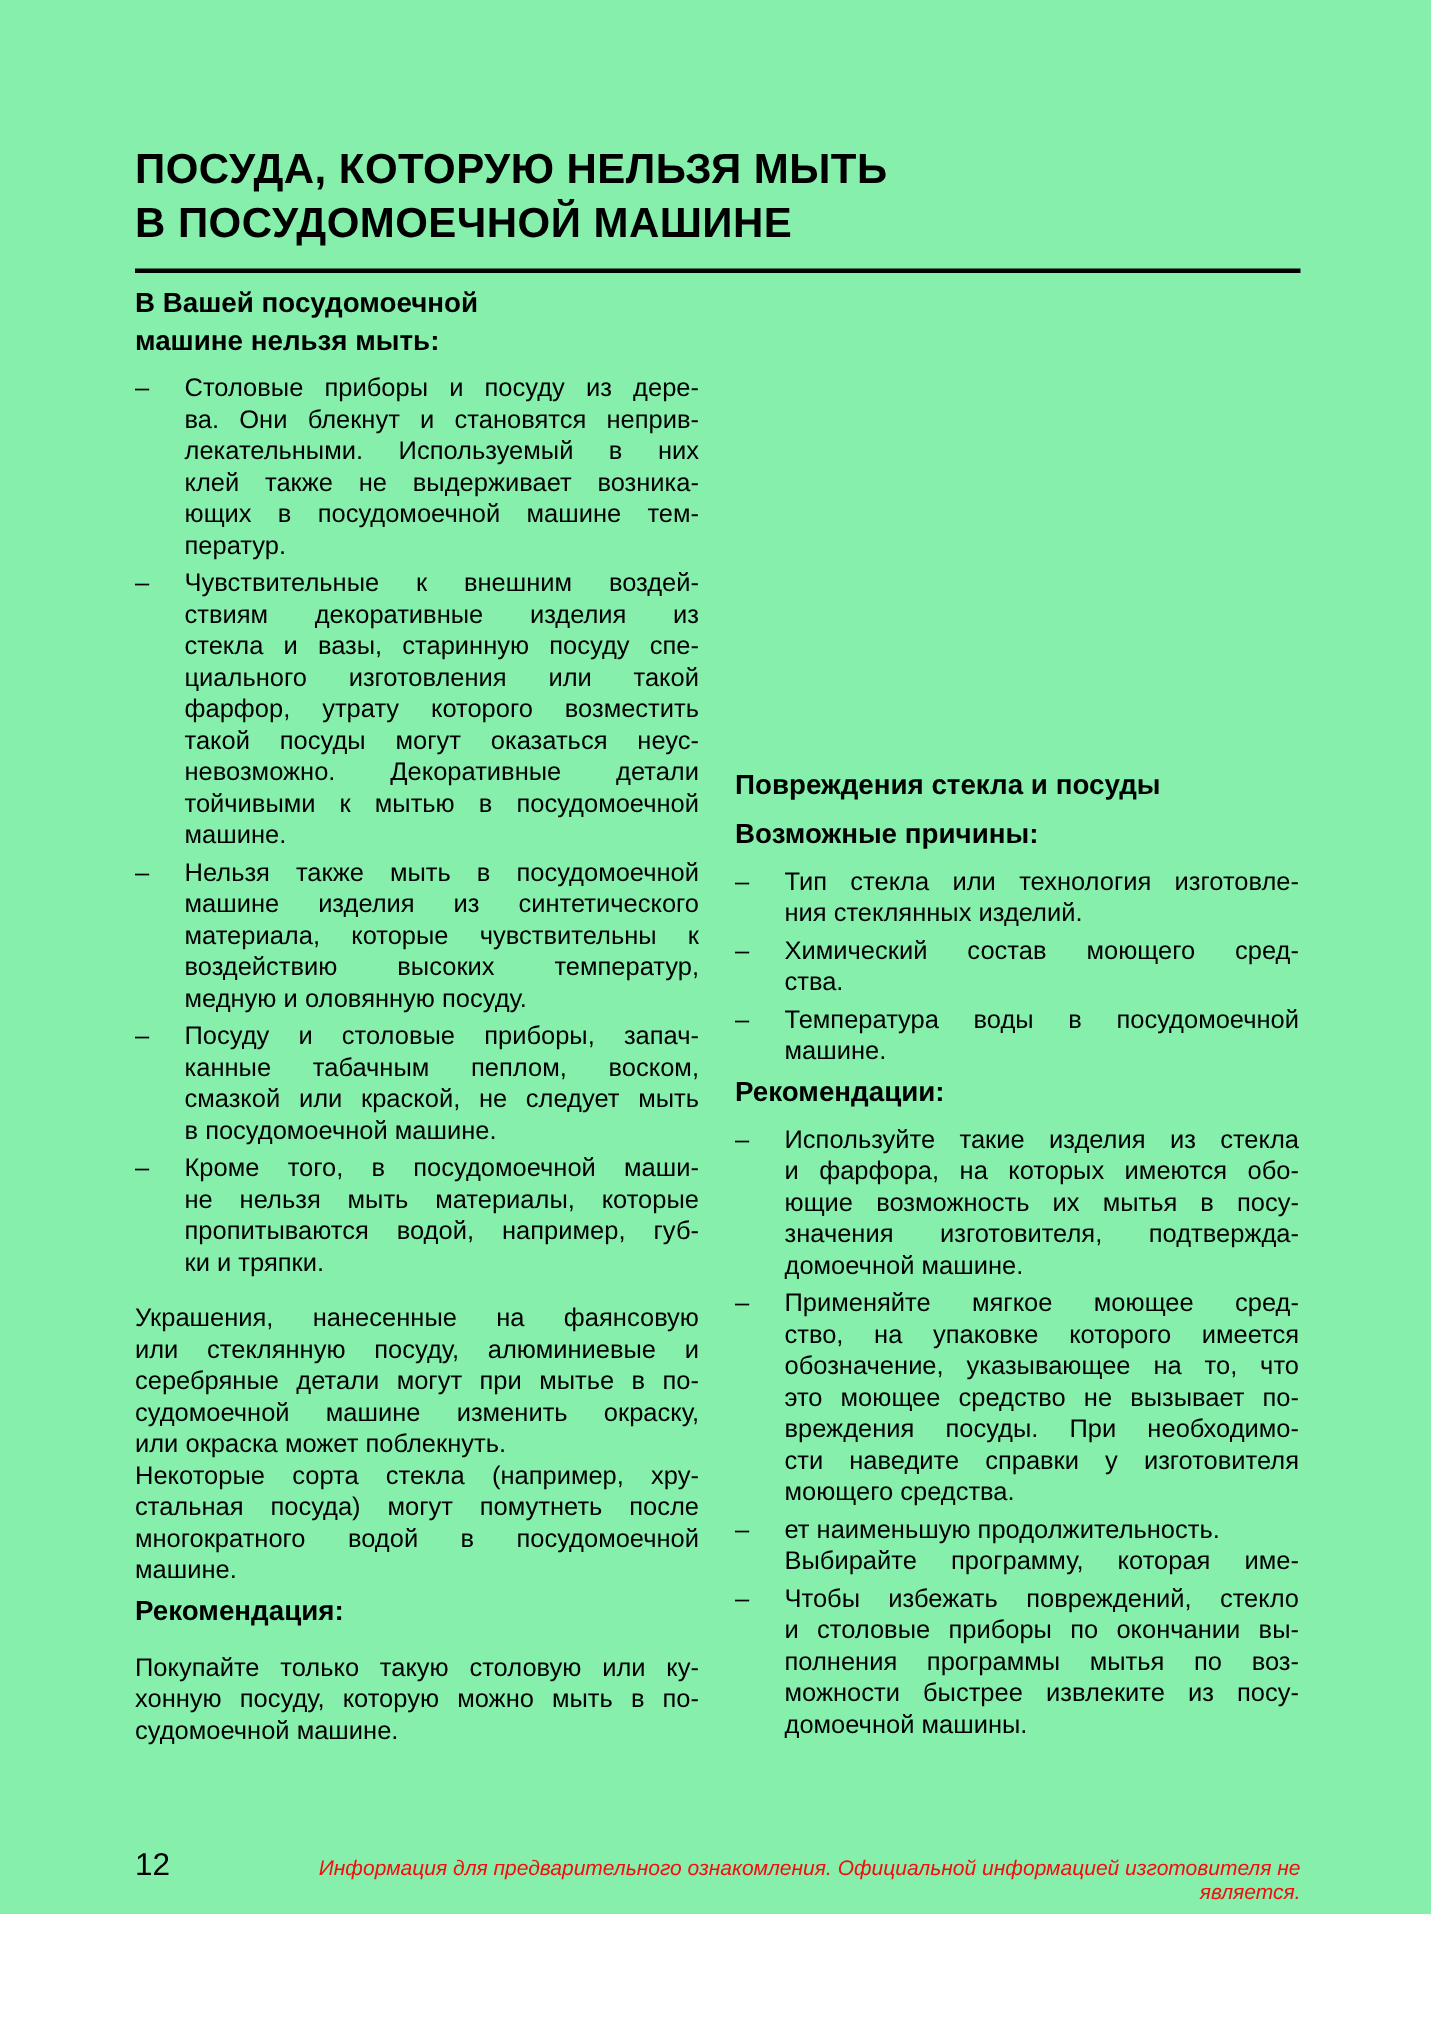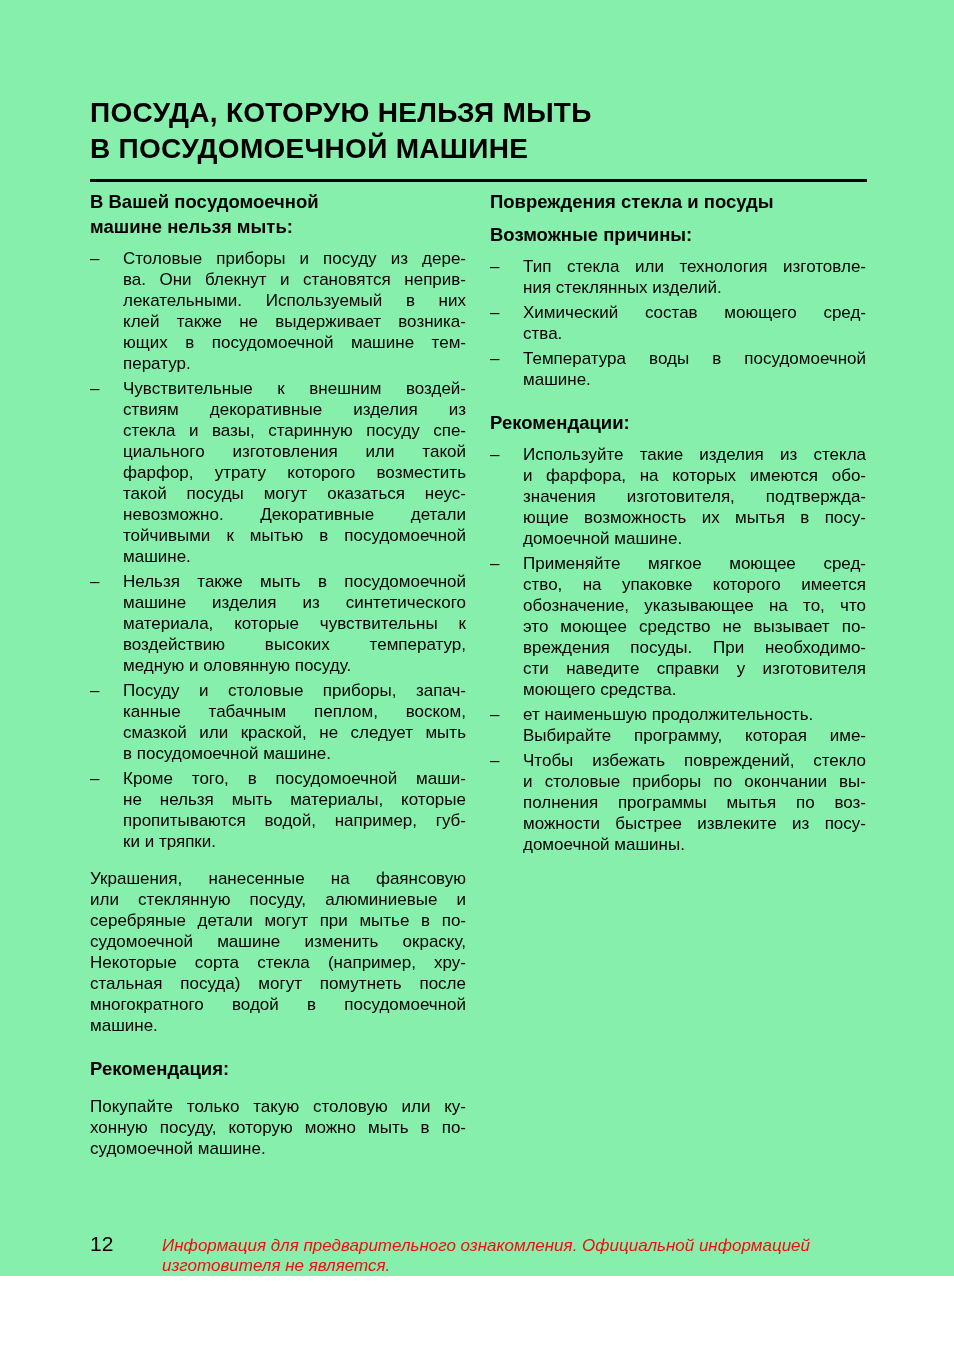--- a/index.html
+++ b/index.html
@@ -14,30 +14,30 @@
   }
   .content { position: absolute; left: 90px; top: 95px; width: 777px; }
   .doc-title {
     font-size: 28px;
     font-weight: 700;
     line-height: 36px;
     white-space: pre-line;
     letter-spacing: 0.3px;
   }
   .title-rule { border: none; border-top: 3px solid #000; margin: 12px 0 0 0; }
-  .columns { display: flex; gap: 24px; margin-top: 7px; }
+  .columns { display: flex; gap: 24px; margin-top: 7px; align-items: flex-end; }
   .col { width: 376px; font-size: 17px; line-height: 21px; }
   .sec-heading {
     font-size: 18.5px;
     font-weight: 700;
     line-height: 25px;
     white-space: pre-line;
     margin: 0 0 9px 0;
   }
-  .sec-heading.mt { margin-top: 20px; }
+  .sec-heading.mt { margin-top: 4px; }
   .sec-heading.tight { margin-bottom: 1px; }
   .bullet { display: flex; margin-bottom: 4px; }
   .bullet .marker { width: 33px; flex: none; }
   .bullet .btext { flex: 1; min-width: 0; }
   .para { margin-top: 16px; }
   .para.cont { margin-top: 0; }
   .para.tight { margin-top: 15px; }
   
   .jline { text-align: justify; text-align-last: justify; white-space: nowrap; }
   .jline.last { text-align-last: left; }
@@ -45,22 +45,22 @@
     position: absolute;
     left: 90px;
     top: 1232px;
     width: 777px;
     display: flex;
     align-items: baseline;
   }
   .page-num { width: 72px; flex: none; font-size: 21px; }
   .notice {
     flex: 1;
-    text-align: left;
-    font-size: 17px;
+    text-align: right;
+    font-size: 14px;
     font-style: italic;
     font-weight: 500;
   }
 </style>
 </head>
 <body>
 
 <div class="page">
   <div class="content">
 
@@ -126,20 +126,21 @@
               <div class="jline">пропитываются водой, например, губ-</div>
               <div class="jline last">ки и тряпки.</div>
             </div>
         </div>
 
         <div class="para">
             <div class="jline">Украшения, нанесенные на фаянсовую</div>
             <div class="jline">или стеклянную посуду, алюминиевые и</div>
             <div class="jline">серебряные детали могут при мытье в по-</div>
             <div class="jline">судомоечной машине изменить окраску,</div>
+            <div class="jline last">или окраска может поблекнуть.</div>
           </div>
         <div class="para cont">
             <div class="jline">Некоторые сорта стекла (например, хру-</div>
             <div class="jline">стальная посуда) могут помутнеть после</div>
             <div class="jline">многократного водой в посудомоечной</div>
             <div class="jline last">машине.</div>
           </div>
 
         <div class="sec-heading mt tight">Рекомендация:</div>
         <div class="para tight">
@@ -175,22 +176,22 @@
             </div>
         </div>
 
         <div class="sec-heading mt">Рекомендации:</div>
 
         <div class="bullet">
           <span class="marker">–</span>
           <div class="btext">
               <div class="jline">Используйте такие изделия из стекла</div>
               <div class="jline">и фарфора, на которых имеются обо-</div>
+              <div class="jline">ющие возможность их мытья в посу-</div>
               <div class="jline">значения изготовителя, подтвержда-</div>
-              <div class="jline">ющие возможность их мытья в посу-</div>
               <div class="jline last">домоечной машине.</div>
             </div>
         </div>
         <div class="bullet">
           <span class="marker">–</span>
           <div class="btext">
               <div class="jline">Применяйте мягкое моющее сред-</div>
               <div class="jline">ство, на упаковке которого имеется</div>
               <div class="jline">обозначение, указывающее на то, что</div>
               <div class="jline">это моющее средство не вызывает по-</div>

